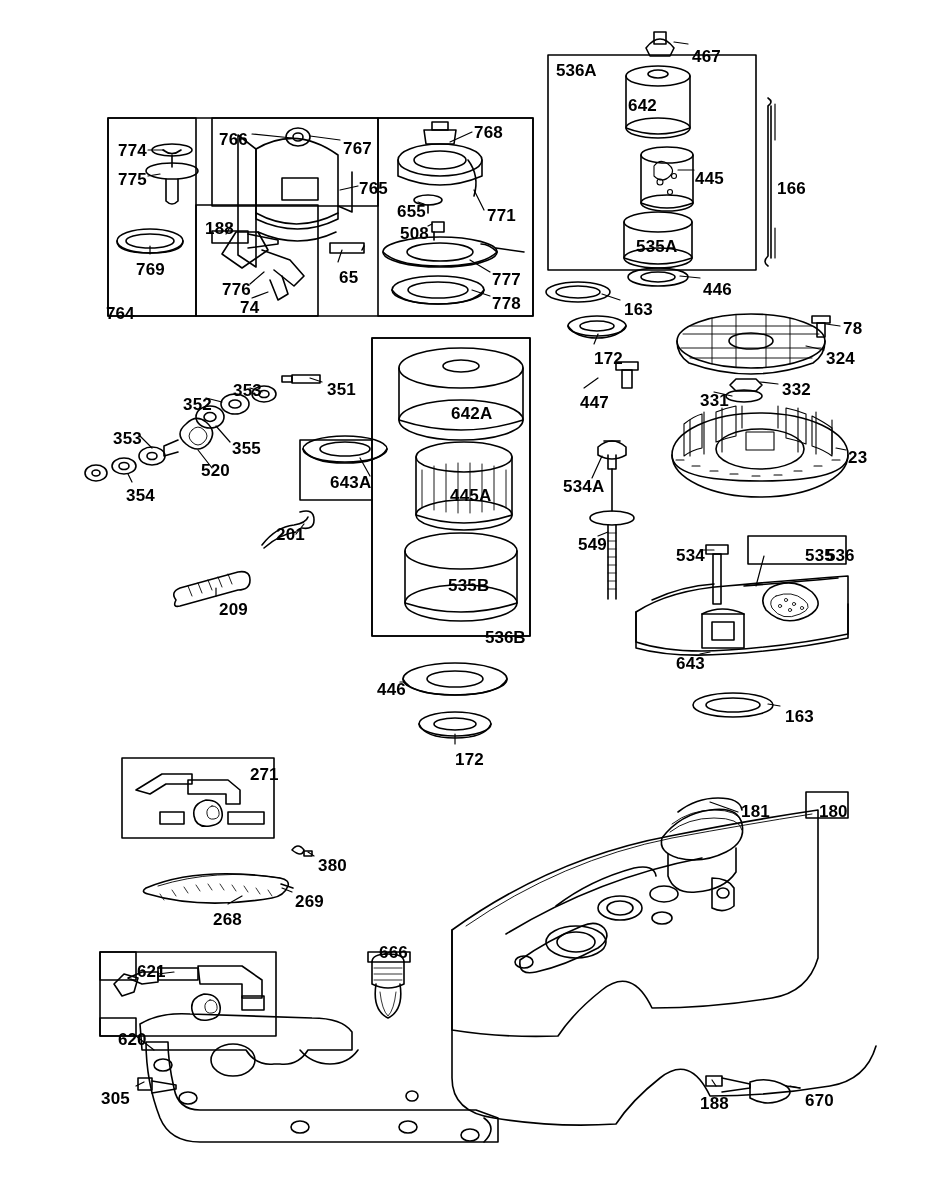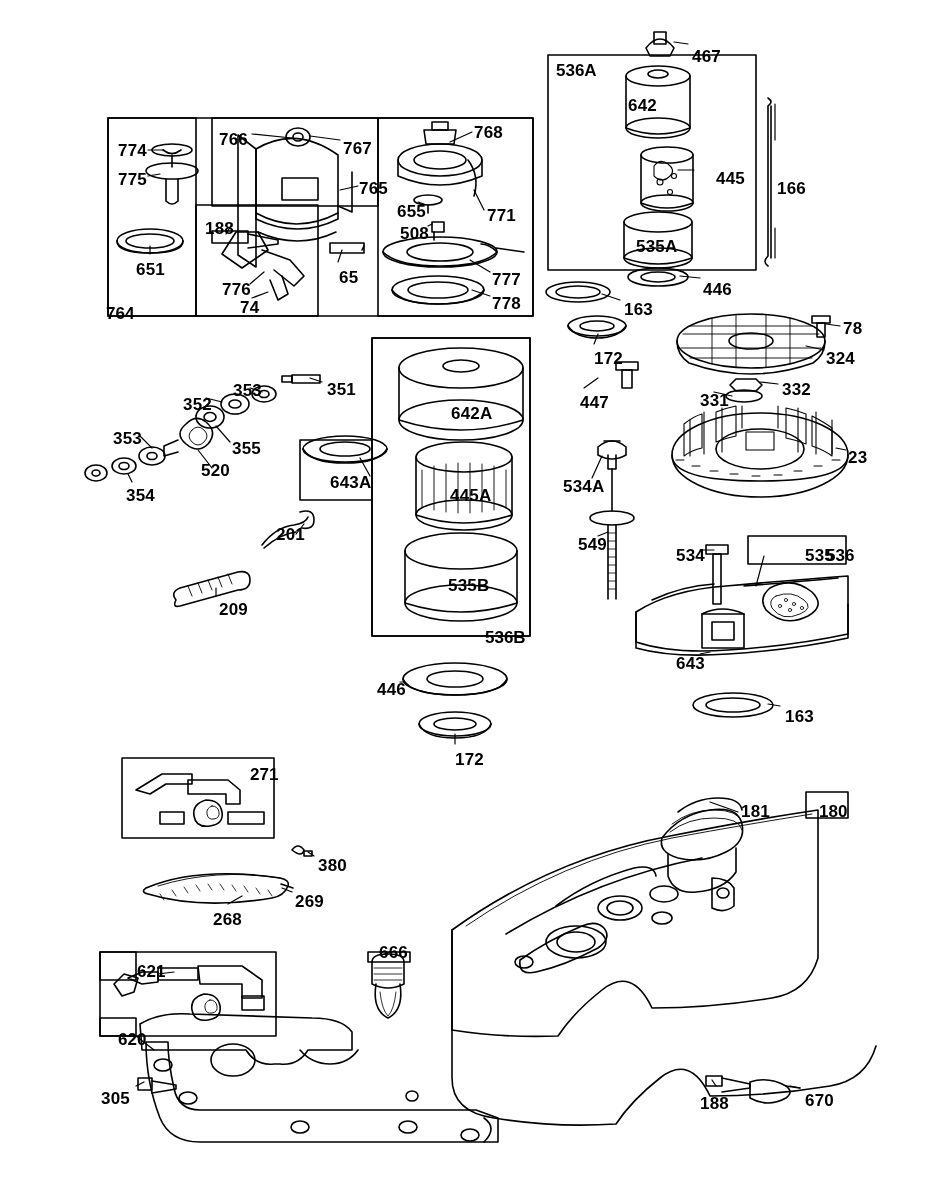--- a/index.html
+++ b/index.html
@@ -407,35 +407,35 @@
         <path d="M800 1088 l-10 -2"></path>
         <path d="M158 974 l16 -2"></path>
         <path d="M136 1036 l18 14"></path>
       </g>
     </g>
   </svg>
 
   <div class="lbl" style="left:692px;top:48px;">467</div>
   <div class="boxlbl" style="left:556px;top:62px;">536A</div>
   <div class="lbl" style="left:628px;top:97px;">642</div>
-  <div class="lbl" style="left:716px;top:170px;">445</div>
+  <div class="lbl" style="left:695px;top:170px;">445</div>
   <div class="lbl" style="left:777px;top:180px;">166</div>
   <div class="lbl" style="left:636px;top:238px;">535A</div>
   <div class="lbl" style="left:703px;top:281px;">446</div>
   <div class="lbl" style="left:118px;top:142px;">774</div>
   <div class="lbl" style="left:219px;top:131px;">766</div>
   <div class="lbl" style="left:343px;top:140px;">767</div>
   <div class="lbl" style="left:474px;top:124px;">768</div>
   <div class="lbl" style="left:118px;top:171px;">775</div>
   <div class="lbl" style="left:359px;top:180px;">765</div>
   <div class="lbl" style="left:397px;top:203px;">655</div>
   <div class="lbl" style="left:487px;top:207px;">771</div>
   <div class="lbl" style="left:205px;top:220px;">188</div>
   <div class="lbl" style="left:400px;top:225px;">508</div>
-  <div class="lbl" style="left:136px;top:261px;">651</div>
+  <div class="lbl" style="left:136px;top:261px;">769</div>
   <div class="lbl" style="left:492px;top:271px;">777</div>
   <div class="lbl" style="left:624px;top:301px;">163</div>
   <div class="lbl" style="left:339px;top:269px;">65</div>
   <div class="lbl" style="left:222px;top:281px;">776</div>
   <div class="lbl" style="left:240px;top:299px;">74</div>
   <div class="lbl" style="left:492px;top:295px;text-align:center;">778</div>
   <div class="boxlbl" style="left:106px;top:305px;">764</div>
   <div class="lbl" style="left:843px;top:320px;">78</div>
   <div class="lbl" style="left:826px;top:350px;">324</div>
   <div class="lbl" style="left:594px;top:350px;">172</div>

